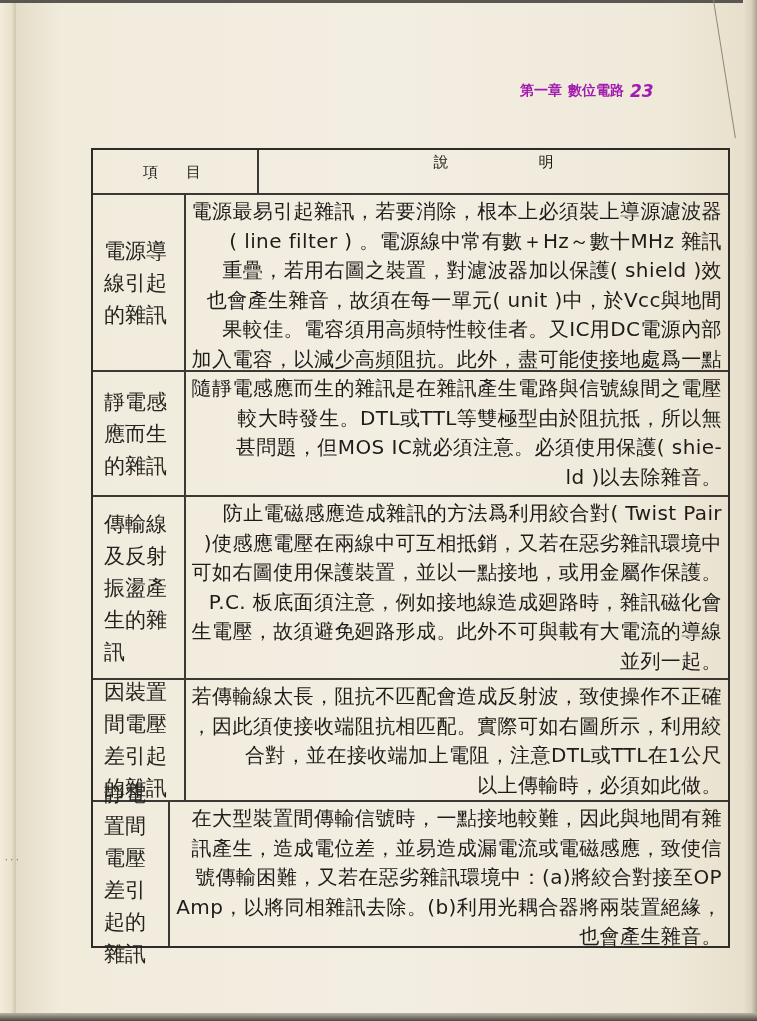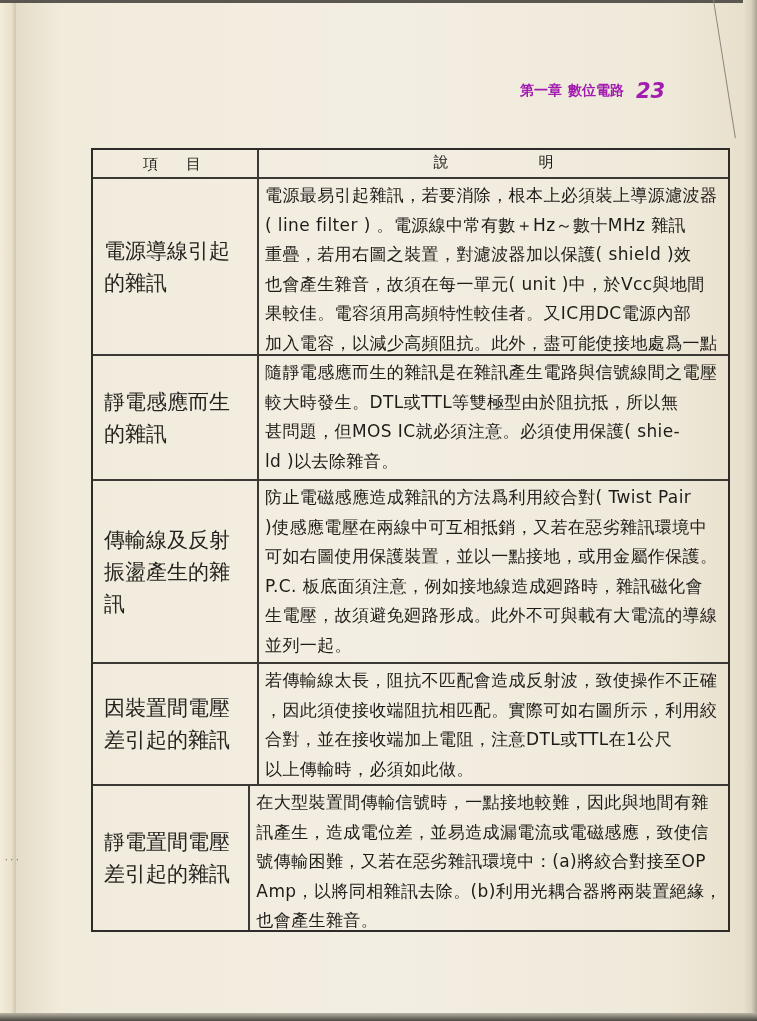--- a/index.html
+++ b/index.html
@@ -33,43 +33,44 @@
   .fold-line {
     position: absolute; left: 713px; top: 0; width: 1px; height: 140px;
     background: #8c887c; transform: rotate(-9deg); transform-origin: top left;
   }
   .header {
     position: absolute; left: 520px; top: 80px; width: 170px; height: 22px;
     display: flex; align-items: center; gap: 6px;
     font-family: "DejaVu Sans", sans-serif; font-size: 14px; font-weight: bold;
     color: #a21caf;
   }
-  .header .pn { font-size: 21px; font-style: italic; margin-left: 6px; }
+  .header .pn { font-size: 17px; font-style: italic; }
   .table {
     position: absolute; left: 91px; top: 148px; width: 639px;
     border: 2px solid #2e2c28;
     border-collapse: collapse;
   }
   .row { display: flex; border-top: 2px solid #3b3934; }
   .row:first-child { border-top: none; }
   .cell-item {
     width: 166px; border-right: 2px solid #3b3934;
     display: flex; align-items: center;
     padding: 0 8px 0 11px;
     font-family: "DejaVu Sans", sans-serif; font-size: 21px; line-height: 32px;
     color: #25231f;
   }
   .cell-desc {
     flex: 1; padding: 2px 6px 0 6px;
-    font-size: 17px; line-height: 29.5px; letter-spacing: 0.4px;
+    font-size: 20px; line-height: 29.5px; letter-spacing: 0.4px;
     font-family: "DejaVu Sans", sans-serif;
     color: #1e1c19;
+    text-align: right;
   }
   .cell-desc .line { display: block; white-space: nowrap; overflow: hidden; }
-  .hdr { height: 27px; }
+  .hdr { height: 43px; }
   .hdr .cell-item { justify-content: center; line-height: 24px; letter-spacing: 28px; font-size: 15px; padding-left: 30px; }
   .hdr .cell-desc { text-align: center; line-height: 24px; letter-spacing: 90px; padding: 0 0 0 90px; font-size: 15px; }
   .r1 { height: 177px; }
   .r2 { height: 125px; }
   .r3 { height: 183px; }
   .r4 { height: 122px; }
   .r5 { height: 146px; }
   .dots {
     position: absolute; left: 5px; top: 856px; font-size: 8px; color: #555;
     font-family: "DejaVu Sans", sans-serif; letter-spacing: 3px;

